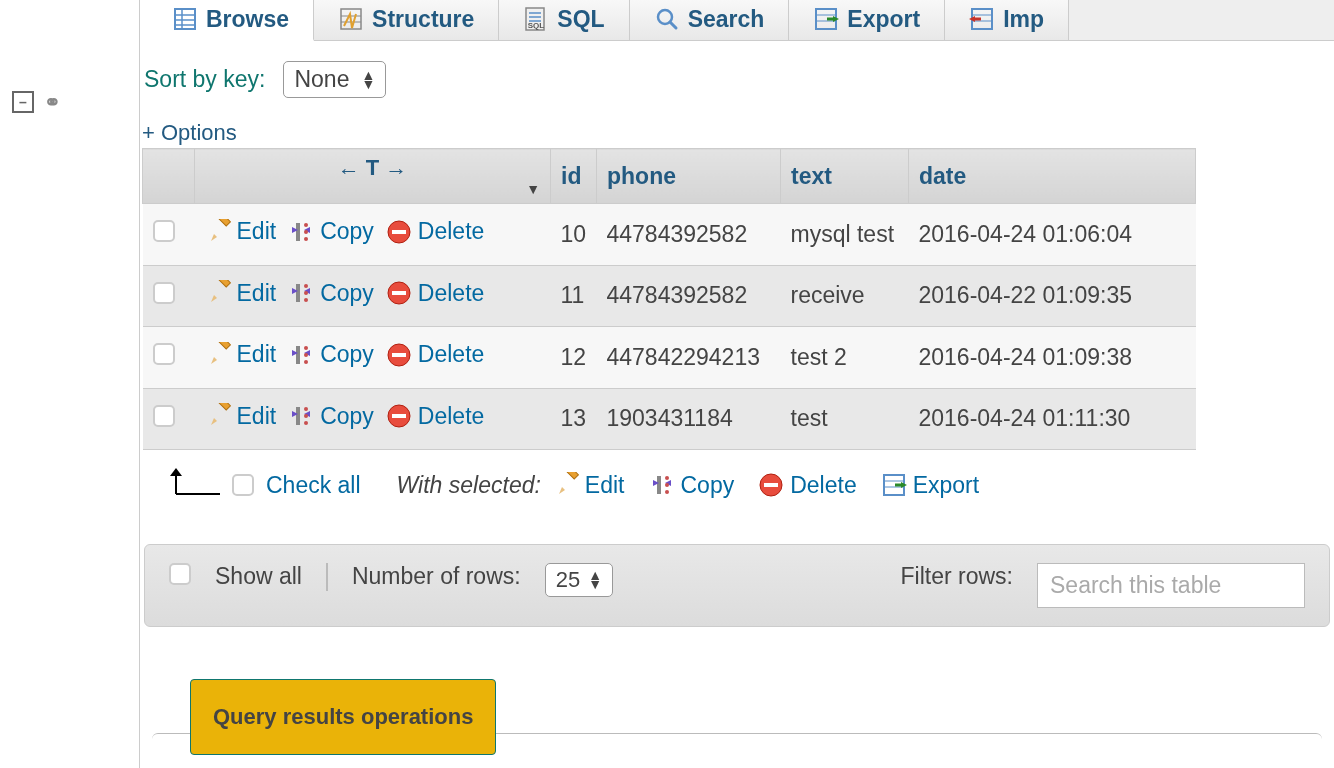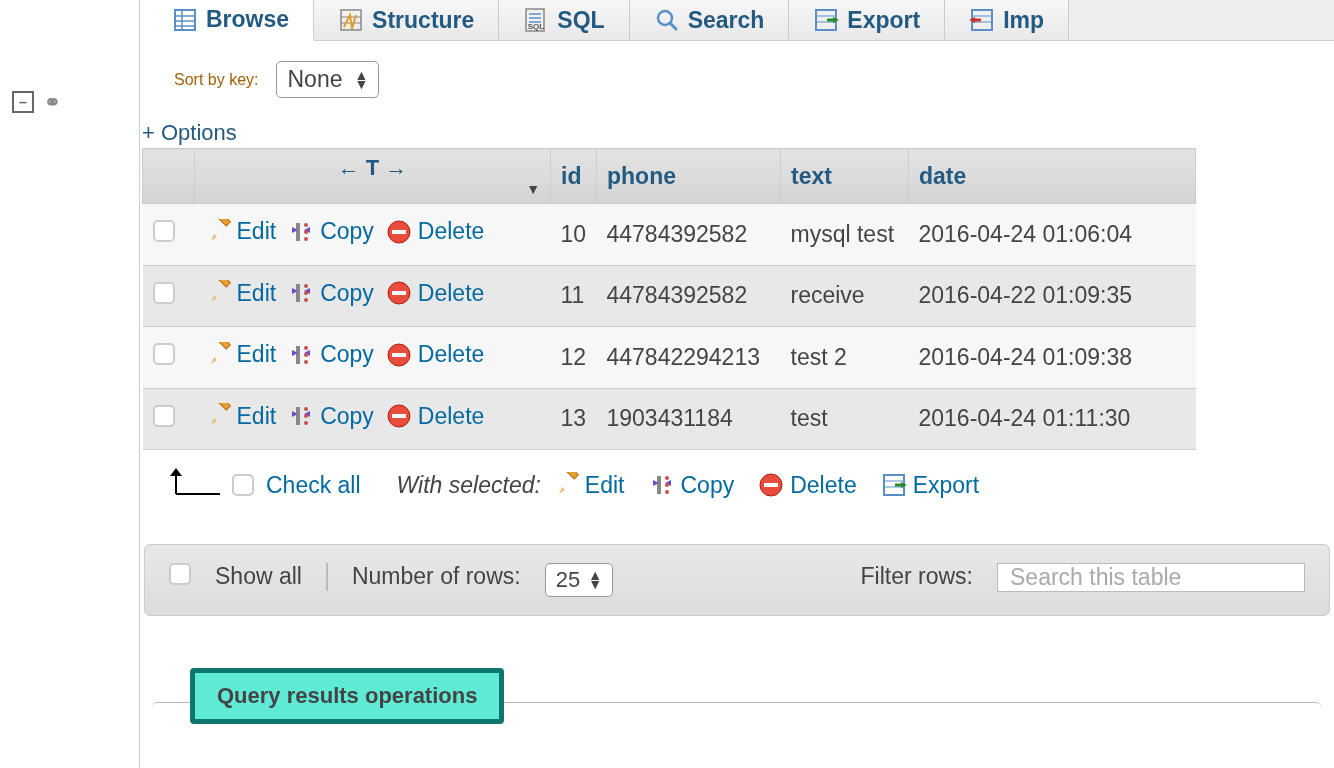--- a/index.html
+++ b/index.html
@@ -4,26 +4,26 @@
 <style>
 * { box-sizing: border-box; margin: 0; padding: 0; }
 body { font-family: -apple-system, BlinkMacSystemFont, "Segoe UI", sans-serif; font-size: 22px; color: #444; background: #fff; }
 .container { display: flex; width: 1334px; height: 768px; overflow: hidden; position: relative; }
 .sidebar { width: 140px; border-right: 1px solid #ccc; padding: 90px 12px 0 12px; flex-shrink: 0; }
 .sidebar-icons { display: flex; gap: 10px; align-items: center; font-size: 20px; color: #888; }
 .sidebar-collapse-box { width: 22px; height: 22px; border: 2px solid #666; display: inline-flex; align-items: center; justify-content: center; font-size: 14px; font-weight: bold; color: #666; }
 .sidebar-link-icn { font-size: 20px; color: #888; font-weight: bold; }
 .main { flex: 1; padding: 0; position: relative; }
 .tabs { display: flex; border-bottom: 1px solid #ccc; background: #eee; margin-left: 8px; }
-.tab { display: flex; align-items: center; gap: 8px; padding: 6px 24px; font-size: 23px; font-weight: 700; color: #235a81; border-right: 1px solid #ccc; background: linear-gradient(#f8f8f8, #e8e8e8); cursor: pointer; white-space: nowrap; }
+.tab { display: flex; gap: 8px; padding: 6px 24px; font-size: 23px; font-weight: 700; color: #235a81; border-right: 1px solid #ccc; background: linear-gradient(#f8f8f8, #e8e8e8); cursor: pointer; white-space: nowrap; }
 .tab.active { background: #fff; border-bottom: 2px solid #fff; margin-bottom: -1px; }
 .tab-icn { width: 26px; height: 26px; display: inline-flex; align-items: center; justify-content: center; }
 .content { padding: 20px 2px 2px 2px; }
 .sortkey-row { display: flex; align-items: center; gap: 18px; margin-bottom: 22px; padding-left: 2px; }
-.sortkey-label { font-size: 16px; color: #a16207; margin-left: 30px; }
+.sortkey-label { font-size: 23px; color: #0f766e; }
 .sortkey-select { font-size: 23px; padding: 4px 36px 4px 10px; border: 1px solid #999; border-radius: 5px; background: #fff; position: relative; }
 .sortkey-double-arrow { position: absolute; right: 10px; top: 50%; transform: translateY(-50%); font-size: 14px; line-height: 9px; }
 .options-link { color: #235a81; font-size: 22px; cursor: pointer; margin-bottom: 2px; display: inline-block; }
 .table { width: 1054px; border-collapse: collapse; font-size: 23px; }
 .table thead th { background: linear-gradient(#e3e3e3, #d4d4d4); border: 1px solid #ccc; padding: 6px 10px; text-align: left; color: #235a81; font-weight: 700; }
 .table thead th:first-child { width: 52px; }
 .table thead th:nth-child(2) { width: 356px; }
 .table thead th:nth-child(3) { width: 46px; }
 .table thead th:nth-child(4) { width: 184px; }
 .table thead th:nth-child(5) { width: 128px; }
@@ -36,23 +36,23 @@
 .action-link:last-child { margin-right: 0; }
 .icn { width: 26px; height: 26px; display: inline-flex; align-items: center; justify-content: center; }
 .move-arrows { display: flex; align-items: center; justify-content: center; gap: 0; color: #235a81; font-size: 22px; }
 .dropdown-tri { float: right; font-size: 14px; color: #444; }
 .bulkbar { display: flex; align-items: center; gap: 12px; padding: 18px 2px 26px 24px; font-size: 23px; }
 .bulk-arrow { font-size: 24px; color: #000; }
 .with-selected { font-style: italic; font-size: 23px; color: #444; }
 .bottombar { background: linear-gradient(#e8e8e8, #dcdcdc); border: 1px solid #ccc; border-radius: 6px; padding: 18px 24px; margin: 16px 2px; display: flex; align-items: flex-start; gap: 24px; font-size: 23px; }
 .bottombar .divider { width: 2px; height: 28px; background: #bbb; }
 .rows-select { font-size: 22px; padding: 3px 32px 3px 10px; border: 1px solid #999; border-radius: 5px; background: #fff; position: relative; }
-.filter-input { font-size: 23px; padding: 0 12px; border: 1px solid #bbb; width: 308px; color: #aaa; background: #fff; }
+.filter-input { font-size: 23px; padding: 8px 12px; border: 1px solid #bbb; width: 268px; color: #aaa; background: #fff; }
 .filter-input::placeholder { color: #aaa; }
-.fieldset-legend { display: inline-block; background: #5eead4; border: 5px solid #0f766e; border-radius: 4px; padding: 10px 22px; font-size: 22px; font-weight: 700; color: #444; margin-left: 48px; margin-top: 36px; position: relative; z-index: 2; }
+.fieldset-legend { display: inline-block; background: #eab308; border: 1px solid #0f766e; border-radius: 4px; padding: 24px 22px; font-size: 22px; font-weight: 700; color: #444; margin-left: 48px; margin-top: 36px; position: relative; z-index: 2; }
 .fieldset-border { border-top: 1px solid #bbb; margin: -22px 10px 0 10px; border-radius: 6px; height: 40px; }
 
 .svg-pencil { transform: rotate(-45deg); }
 </style>
 </head>
 <body>
 
 <div class="container">
   <div class="sidebar">
     <div class="sidebar-icons">

